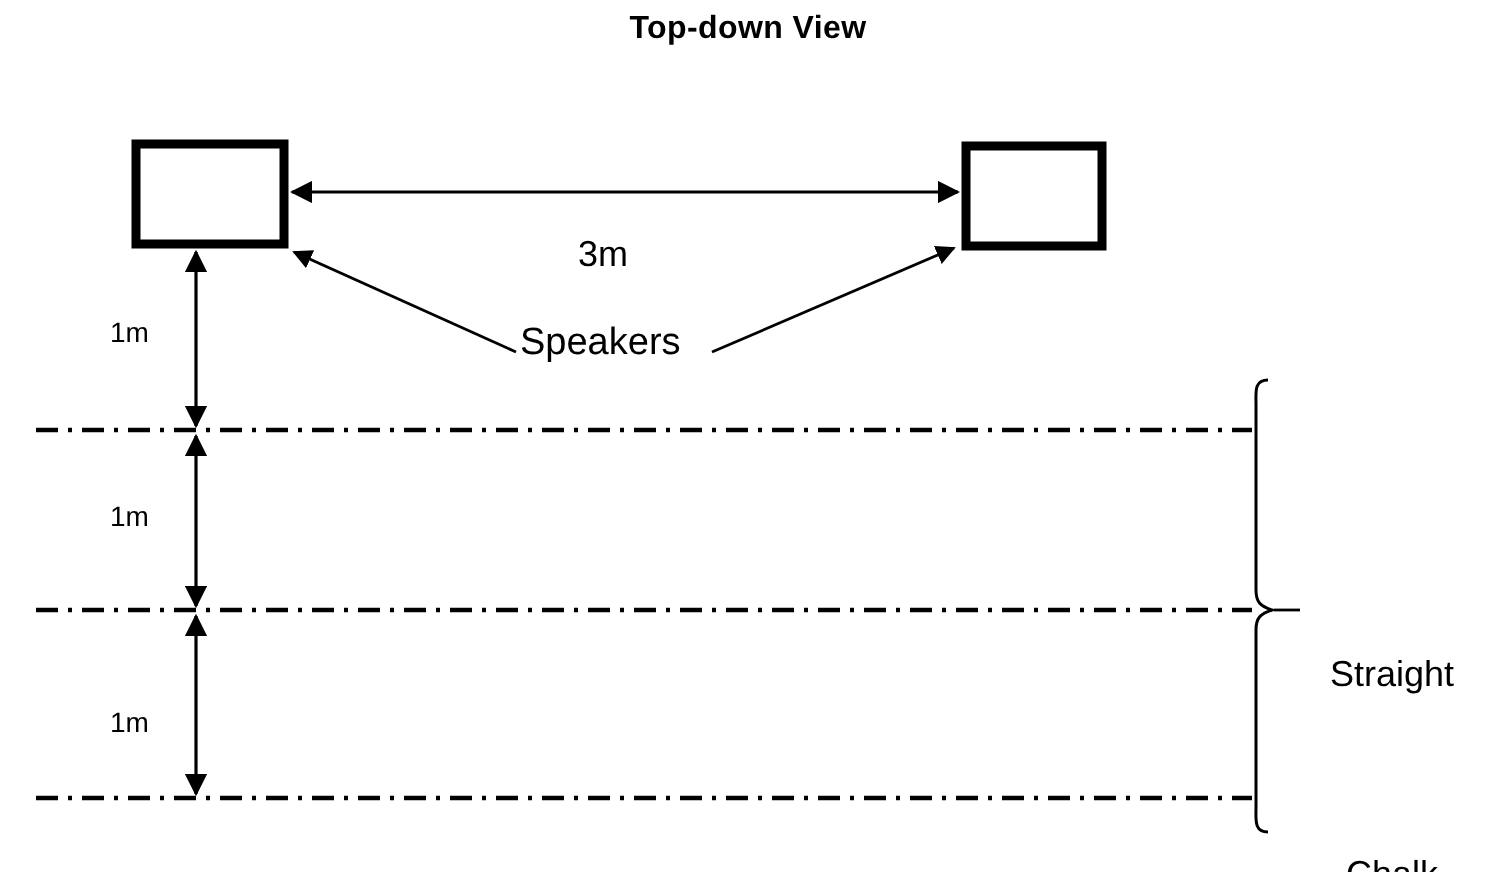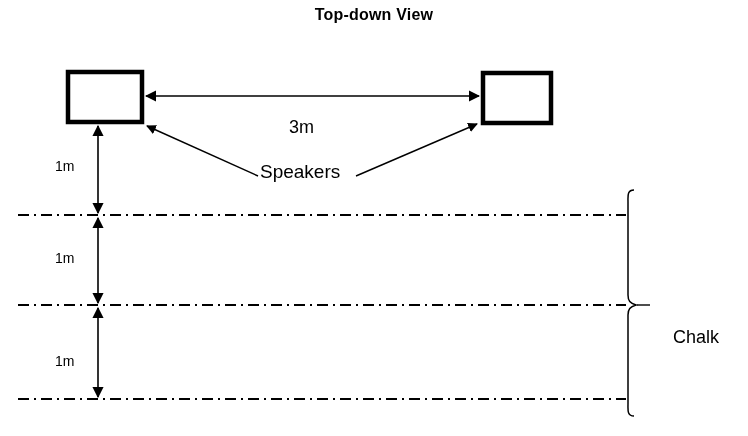--- a/index.html
+++ b/index.html
@@ -114,17 +114,18 @@
 
   <div class="lbl" id="label-3m">3m</div>
 
   <div class="lbl" id="label-speakers">Speakers</div>
 
   <div class="lbl label-1m" id="label-1m-top">1m</div>
   <div class="lbl label-1m" id="label-1m-mid">1m</div>
   <div class="lbl label-1m" id="label-1m-bot">1m</div>
 
   <div class="lbl" id="label-chalk">
+    <span>Straight</span>
     <span>Chalk</span>
     
   </div>
 
 </div>
 
 </body></html>

